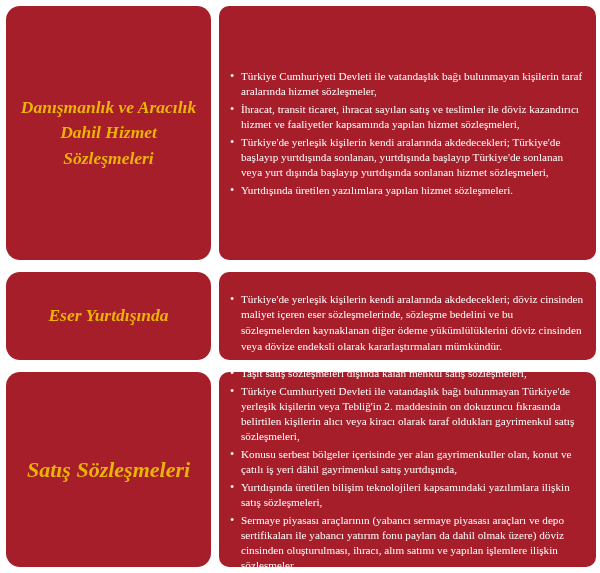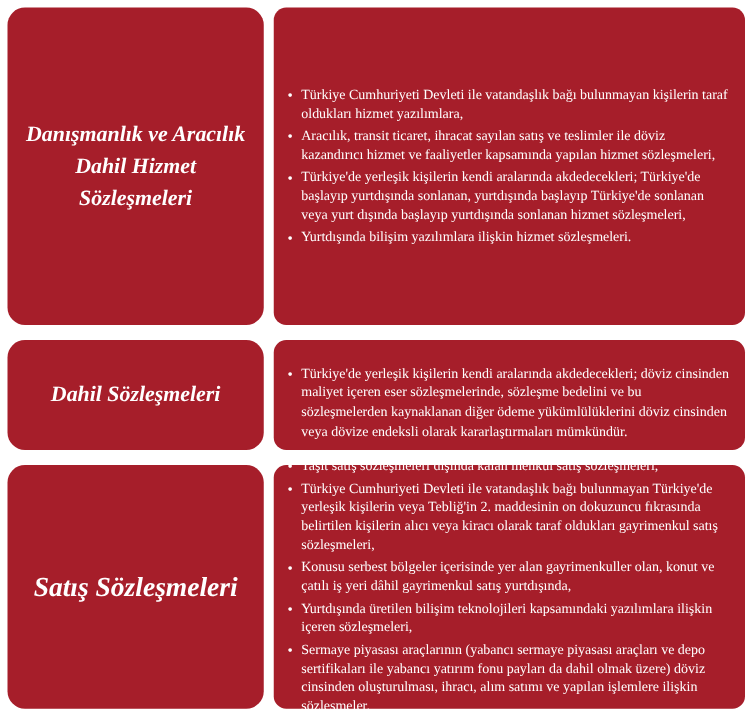--- a/index.html
+++ b/index.html
@@ -32,21 +32,21 @@
     flex: 0 0 205px;
     background: #A61E2A;
     border-radius: 14px;
     display: flex;
     align-items: center;
     justify-content: center;
     box-sizing: border-box;
     padding: 8px 12px;
   }
   .label-text {
-    color: #ffffff;
+    color: #eab308;
     font-style: italic;
     font-weight: bold;
     font-size: 17px;
     line-height: 1.45;
     text-align: center;
     font-family: "Liberation Serif", serif;
   }
   .content-box {
     flex: 1 1 auto;
     background: #A61E2A;
@@ -97,47 +97,47 @@
 <body>
 
 <div class="diagram">
 
   <div class="row row-1">
     <div class="label-box">
       <div class="label-text">Danışmanlık ve Aracılık Dahil Hizmet Sözleşmeleri</div>
     </div>
     <div class="content-box">
       <ul class="bullet-list">
-        <li class="bullet-item">Türkiye Cumhuriyeti Devleti ile vatandaşlık bağı bulunmayan kişilerin taraf oldukları hizmet yazılımlara,</li>
-        <li class="bullet-item">Aracılık, transit ticaret, ihracat sayılan satış ve teslimler ile döviz kazandırıcı hizmet ve faaliyetler kapsamında yapılan hizmet sözleşmeleri,</li>
+        <li class="bullet-item">Türkiye Cumhuriyeti Devleti ile vatandaşlık bağı bulunmayan kişilerin taraf aralarında hizmet sözleşmeler,</li>
+        <li class="bullet-item">İhracat, transit ticaret, ihracat sayılan satış ve teslimler ile döviz kazandırıcı hizmet ve faaliyetler kapsamında yapılan hizmet sözleşmeleri,</li>
         <li class="bullet-item">Türkiye'de yerleşik kişilerin kendi aralarında akdedecekleri; Türkiye'de başlayıp yurtdışında sonlanan, yurtdışında başlayıp Türkiye'de sonlanan veya yurt dışında başlayıp yurtdışında sonlanan hizmet sözleşmeleri,</li>
-        <li class="bullet-item">Yurtdışında bilişim yazılımlara ilişkin hizmet sözleşmeleri.</li>
+        <li class="bullet-item">Yurtdışında üretilen yazılımlara yapılan hizmet sözleşmeleri.</li>
       </ul>
     </div>
   </div>
 
   <div class="row row-2">
     <div class="label-box">
-      <div class="label-text">Dahil Sözleşmeleri</div>
+      <div class="label-text">Eser Yurtdışında</div>
     </div>
     <div class="content-box">
       <ul class="bullet-list">
         <li class="bullet-item">Türkiye'de yerleşik kişilerin kendi aralarında akdedecekleri; döviz cinsinden maliyet içeren eser sözleşmelerinde, sözleşme bedelini ve bu sözleşmelerden kaynaklanan diğer ödeme yükümlülüklerini döviz cinsinden veya dövize endeksli olarak kararlaştırmaları mümkündür.</li>
       </ul>
     </div>
   </div>
 
   <div class="row row-3">
     <div class="label-box">
       <div class="label-text">Satış Sözleşmeleri</div>
     </div>
     <div class="content-box">
       <ul class="bullet-list">
         <li class="bullet-item">Taşıt satış sözleşmeleri dışında kalan menkul satış sözleşmeleri,</li>
         <li class="bullet-item">Türkiye Cumhuriyeti Devleti ile vatandaşlık bağı bulunmayan Türkiye'de yerleşik kişilerin veya Tebliğ'in 2. maddesinin on dokuzuncu fıkrasında belirtilen kişilerin alıcı veya kiracı olarak taraf oldukları gayrimenkul satış sözleşmeleri,</li>
         <li class="bullet-item">Konusu serbest bölgeler içerisinde yer alan gayrimenkuller olan, konut ve çatılı iş yeri dâhil gayrimenkul satış yurtdışında,</li>
-        <li class="bullet-item">Yurtdışında üretilen bilişim teknolojileri kapsamındaki yazılımlara ilişkin içeren sözleşmeleri,</li>
+        <li class="bullet-item">Yurtdışında üretilen bilişim teknolojileri kapsamındaki yazılımlara ilişkin satış sözleşmeleri,</li>
         <li class="bullet-item">Sermaye piyasası araçlarının (yabancı sermaye piyasası araçları ve depo sertifikaları ile yabancı yatırım fonu payları da dahil olmak üzere) döviz cinsinden oluşturulması, ihracı, alım satımı ve yapılan işlemlere ilişkin sözleşmeler.</li>
       </ul>
     </div>
   </div>
 
 </div>
 
 </body></html>

